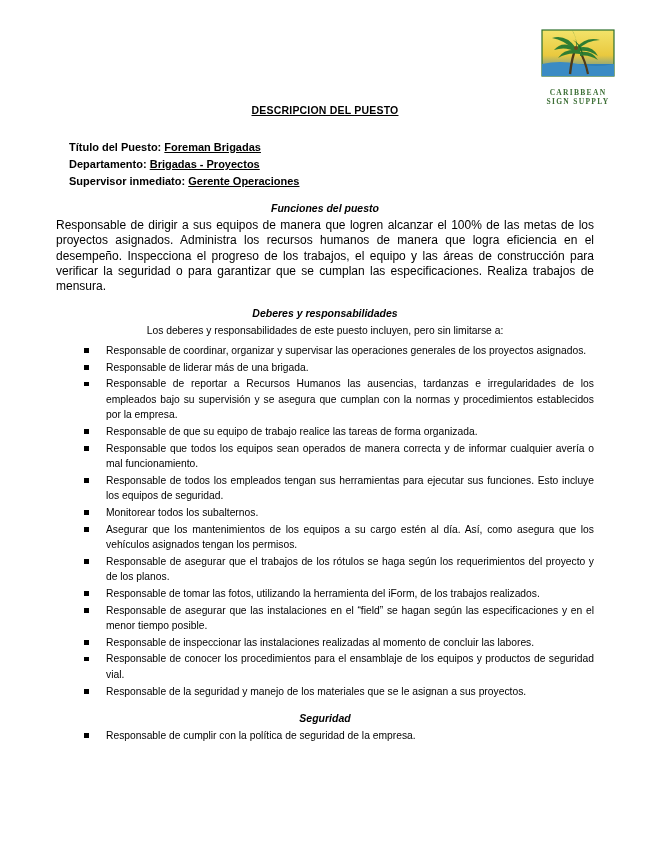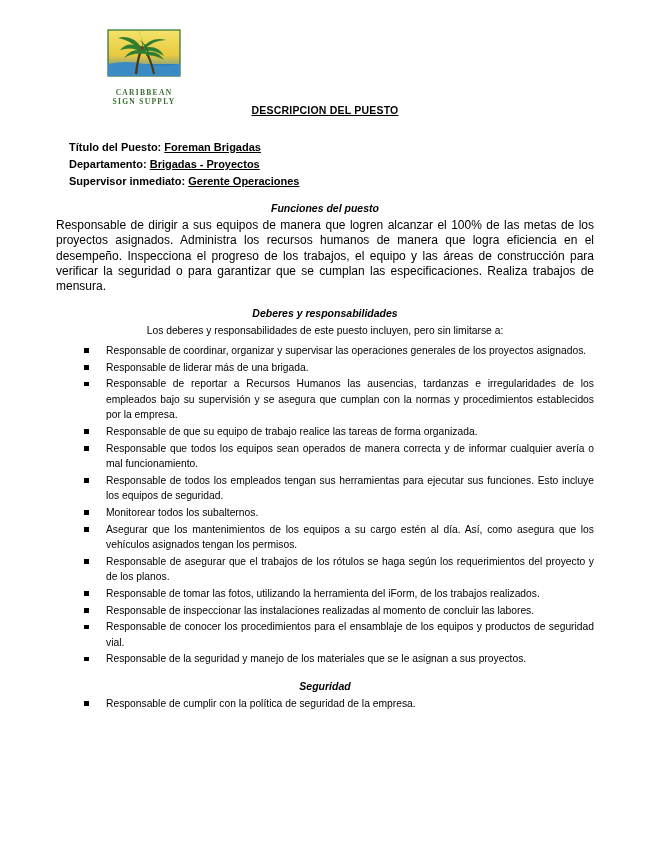--- a/index.html
+++ b/index.html
@@ -20,21 +20,21 @@
     height: 841px;
     box-sizing: border-box;
     padding: 28px 56px 40px 56px;
     position: relative;
   }
 
   
   .logo-wrap {
     width: 100%;
     display: flex;
-    justify-content: flex-start;
+    justify-content: flex-end;
     padding-left: 36px;
     margin-bottom: 0;
   }
   .logo {
     width: 104px;
     height: 72px;
     position: relative;
   }
   .logo svg { display: block; }
   .logo-text {
@@ -177,20 +177,21 @@
     <li>Responsable de coordinar, organizar y supervisar las operaciones generales de los proyectos asignados.</li>
     <li>Responsable de liderar más de una brigada.</li>
     <li>Responsable de reportar a Recursos Humanos las ausencias, tardanzas e irregularidades de los empleados bajo su supervisión y se asegura que cumplan con la normas y procedimientos establecidos por la empresa.</li>
     <li>Responsable de que su equipo de trabajo realice las tareas de forma organizada.</li>
     <li>Responsable que todos los equipos sean operados de manera correcta y de informar cualquier avería o mal funcionamiento.</li>
     <li>Responsable de todos los empleados tengan sus herramientas para ejecutar sus funciones.  Esto incluye los equipos de seguridad.</li>
     <li>Monitorear todos los subalternos.</li>
     <li>Asegurar que los mantenimientos de los equipos a su cargo estén al día.  Así, como asegura que los vehículos asignados tengan los permisos.</li>
     <li>Responsable de asegurar que el trabajos de los rótulos se haga según los requerimientos del proyecto y de los planos.</li>
     <li>Responsable de tomar las fotos, utilizando la herramienta del iForm, de los trabajos realizados.</li>
+    <li>Responsable de asegurar que las instalaciones en el “field” se hagan según las especificaciones y en el menor tiempo posible.</li>
     <li>Responsable de inspeccionar las instalaciones realizadas al momento de concluir las labores.</li>
     <li>Responsable de conocer los procedimientos para el ensamblaje de los equipos y productos de seguridad vial.</li>
     <li>Responsable de la seguridad y manejo de los materiales que se le asignan a sus proyectos.</li>
   </ul>
 
   <div class="section-head">Seguridad</div>
   <ul class="bullets">
     <li class="tight">Responsable de cumplir con la política de seguridad de la empresa.</li>
   </ul>
 

